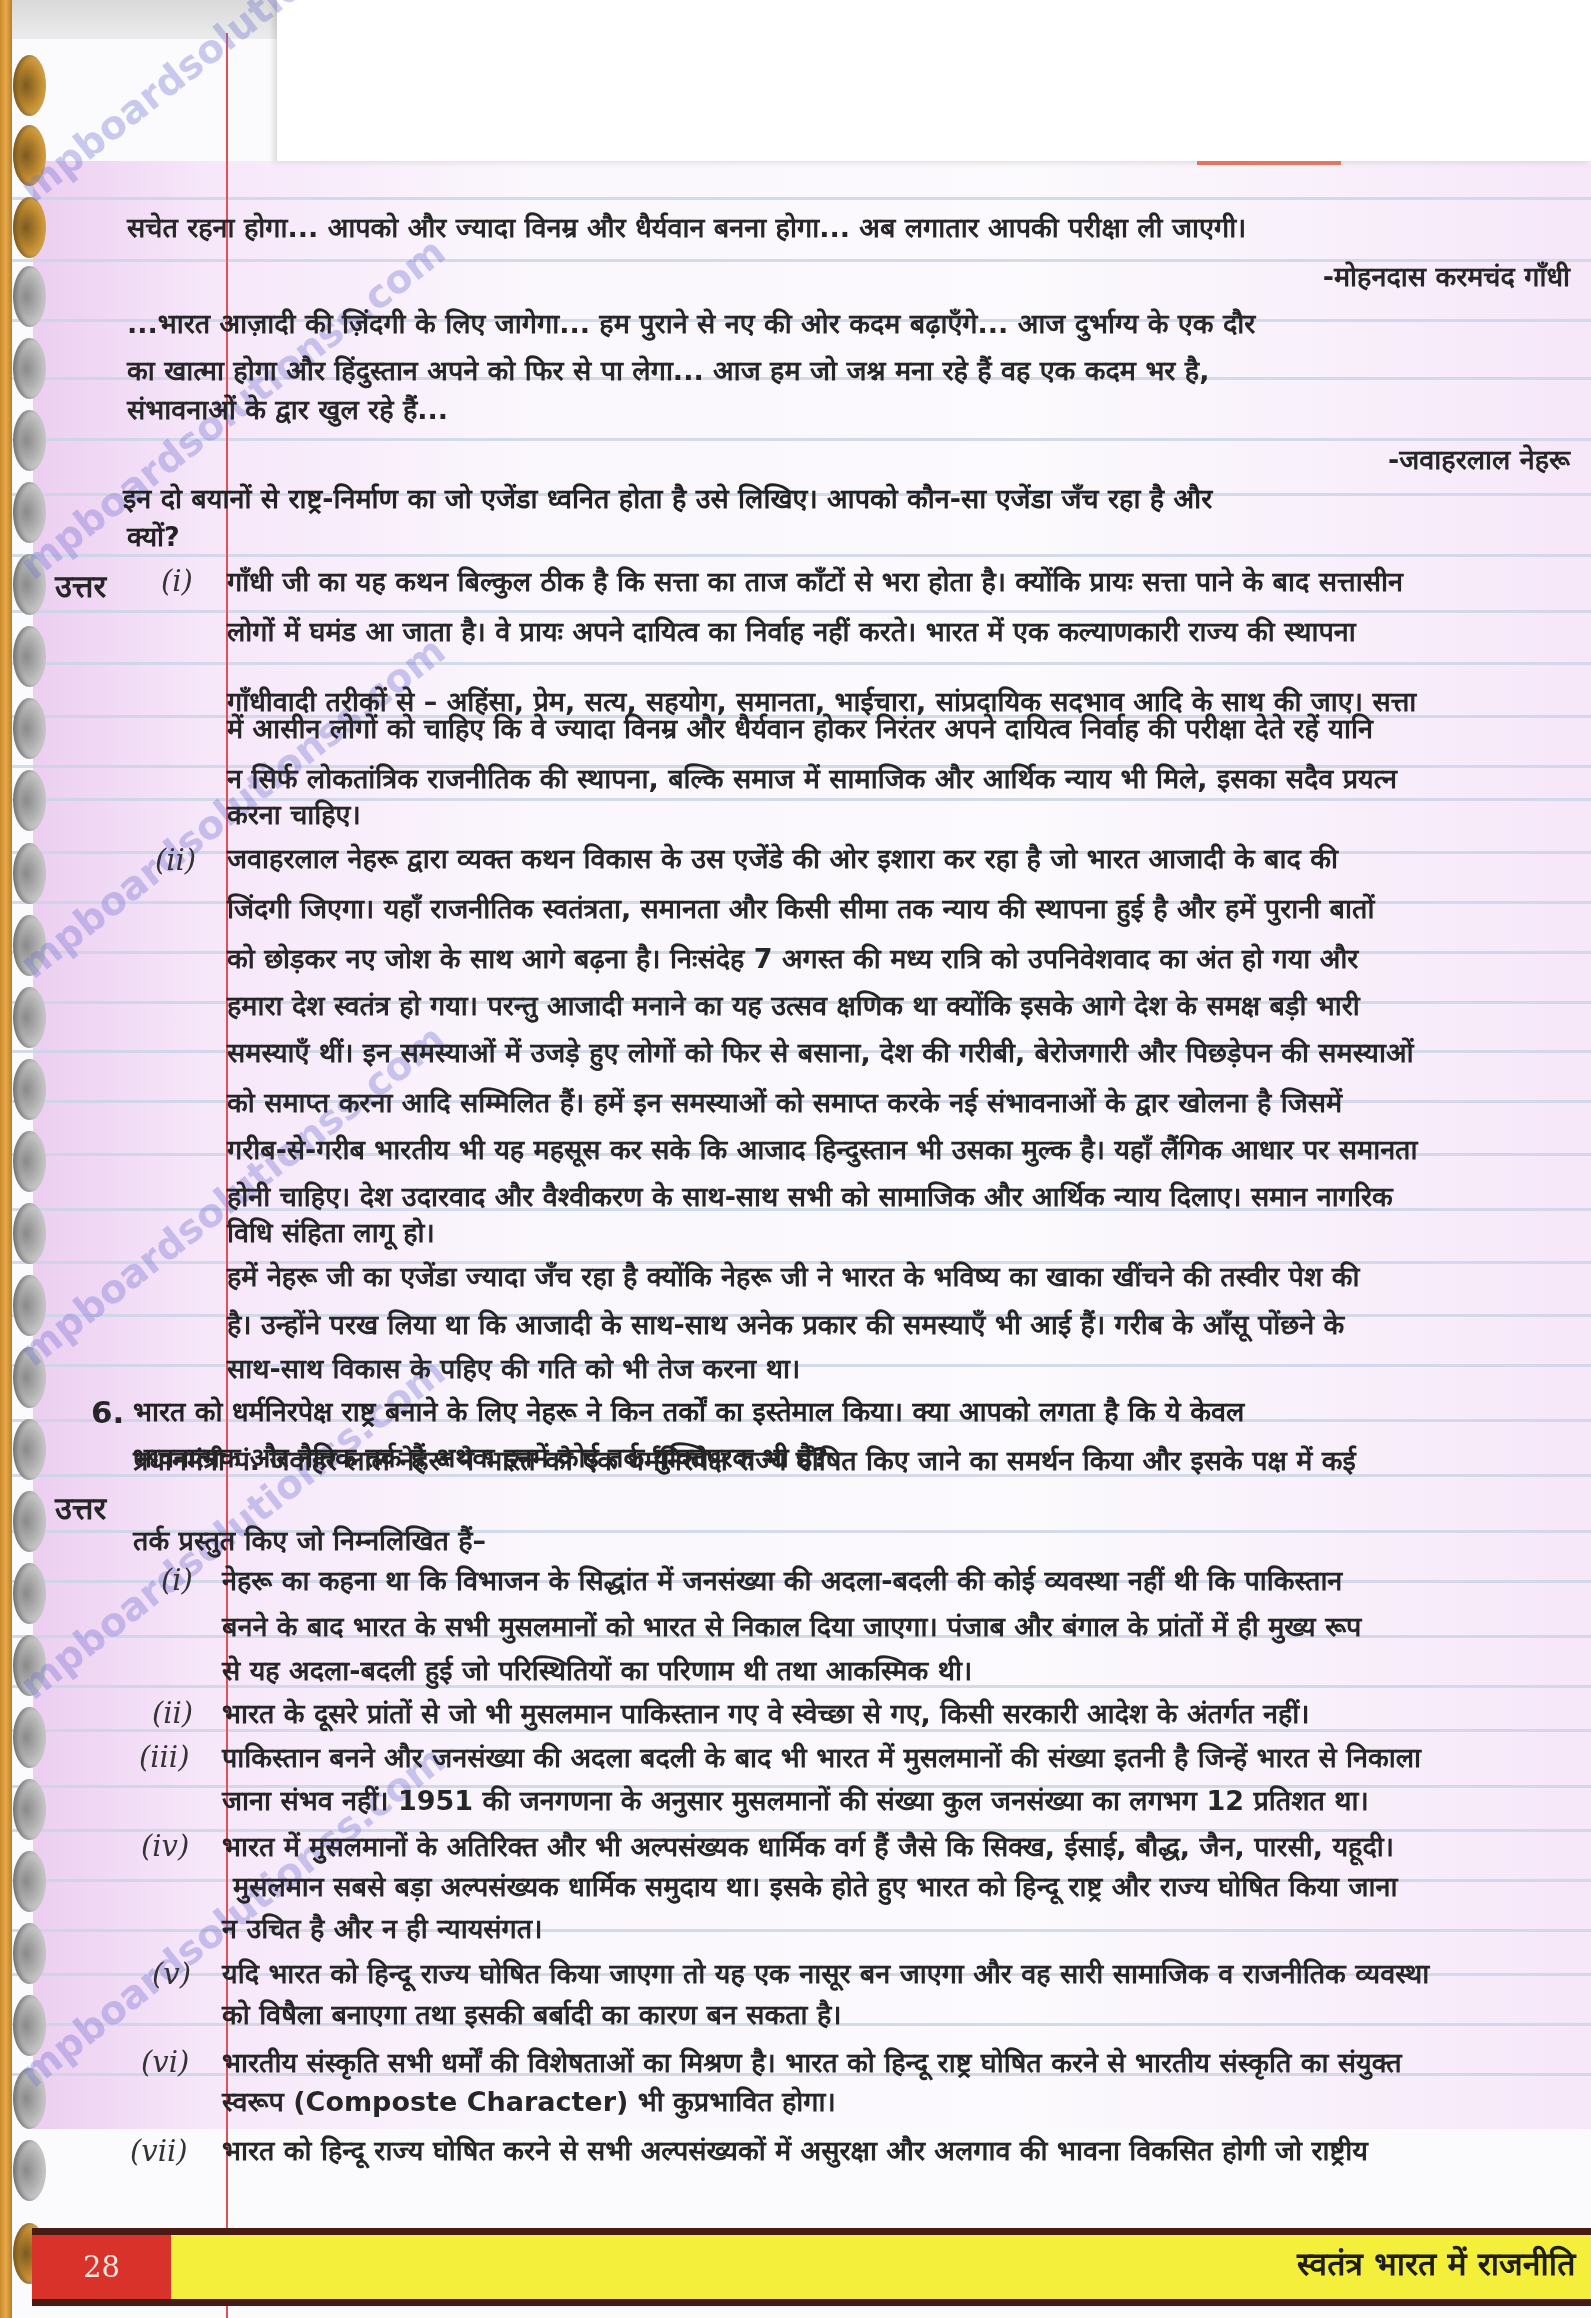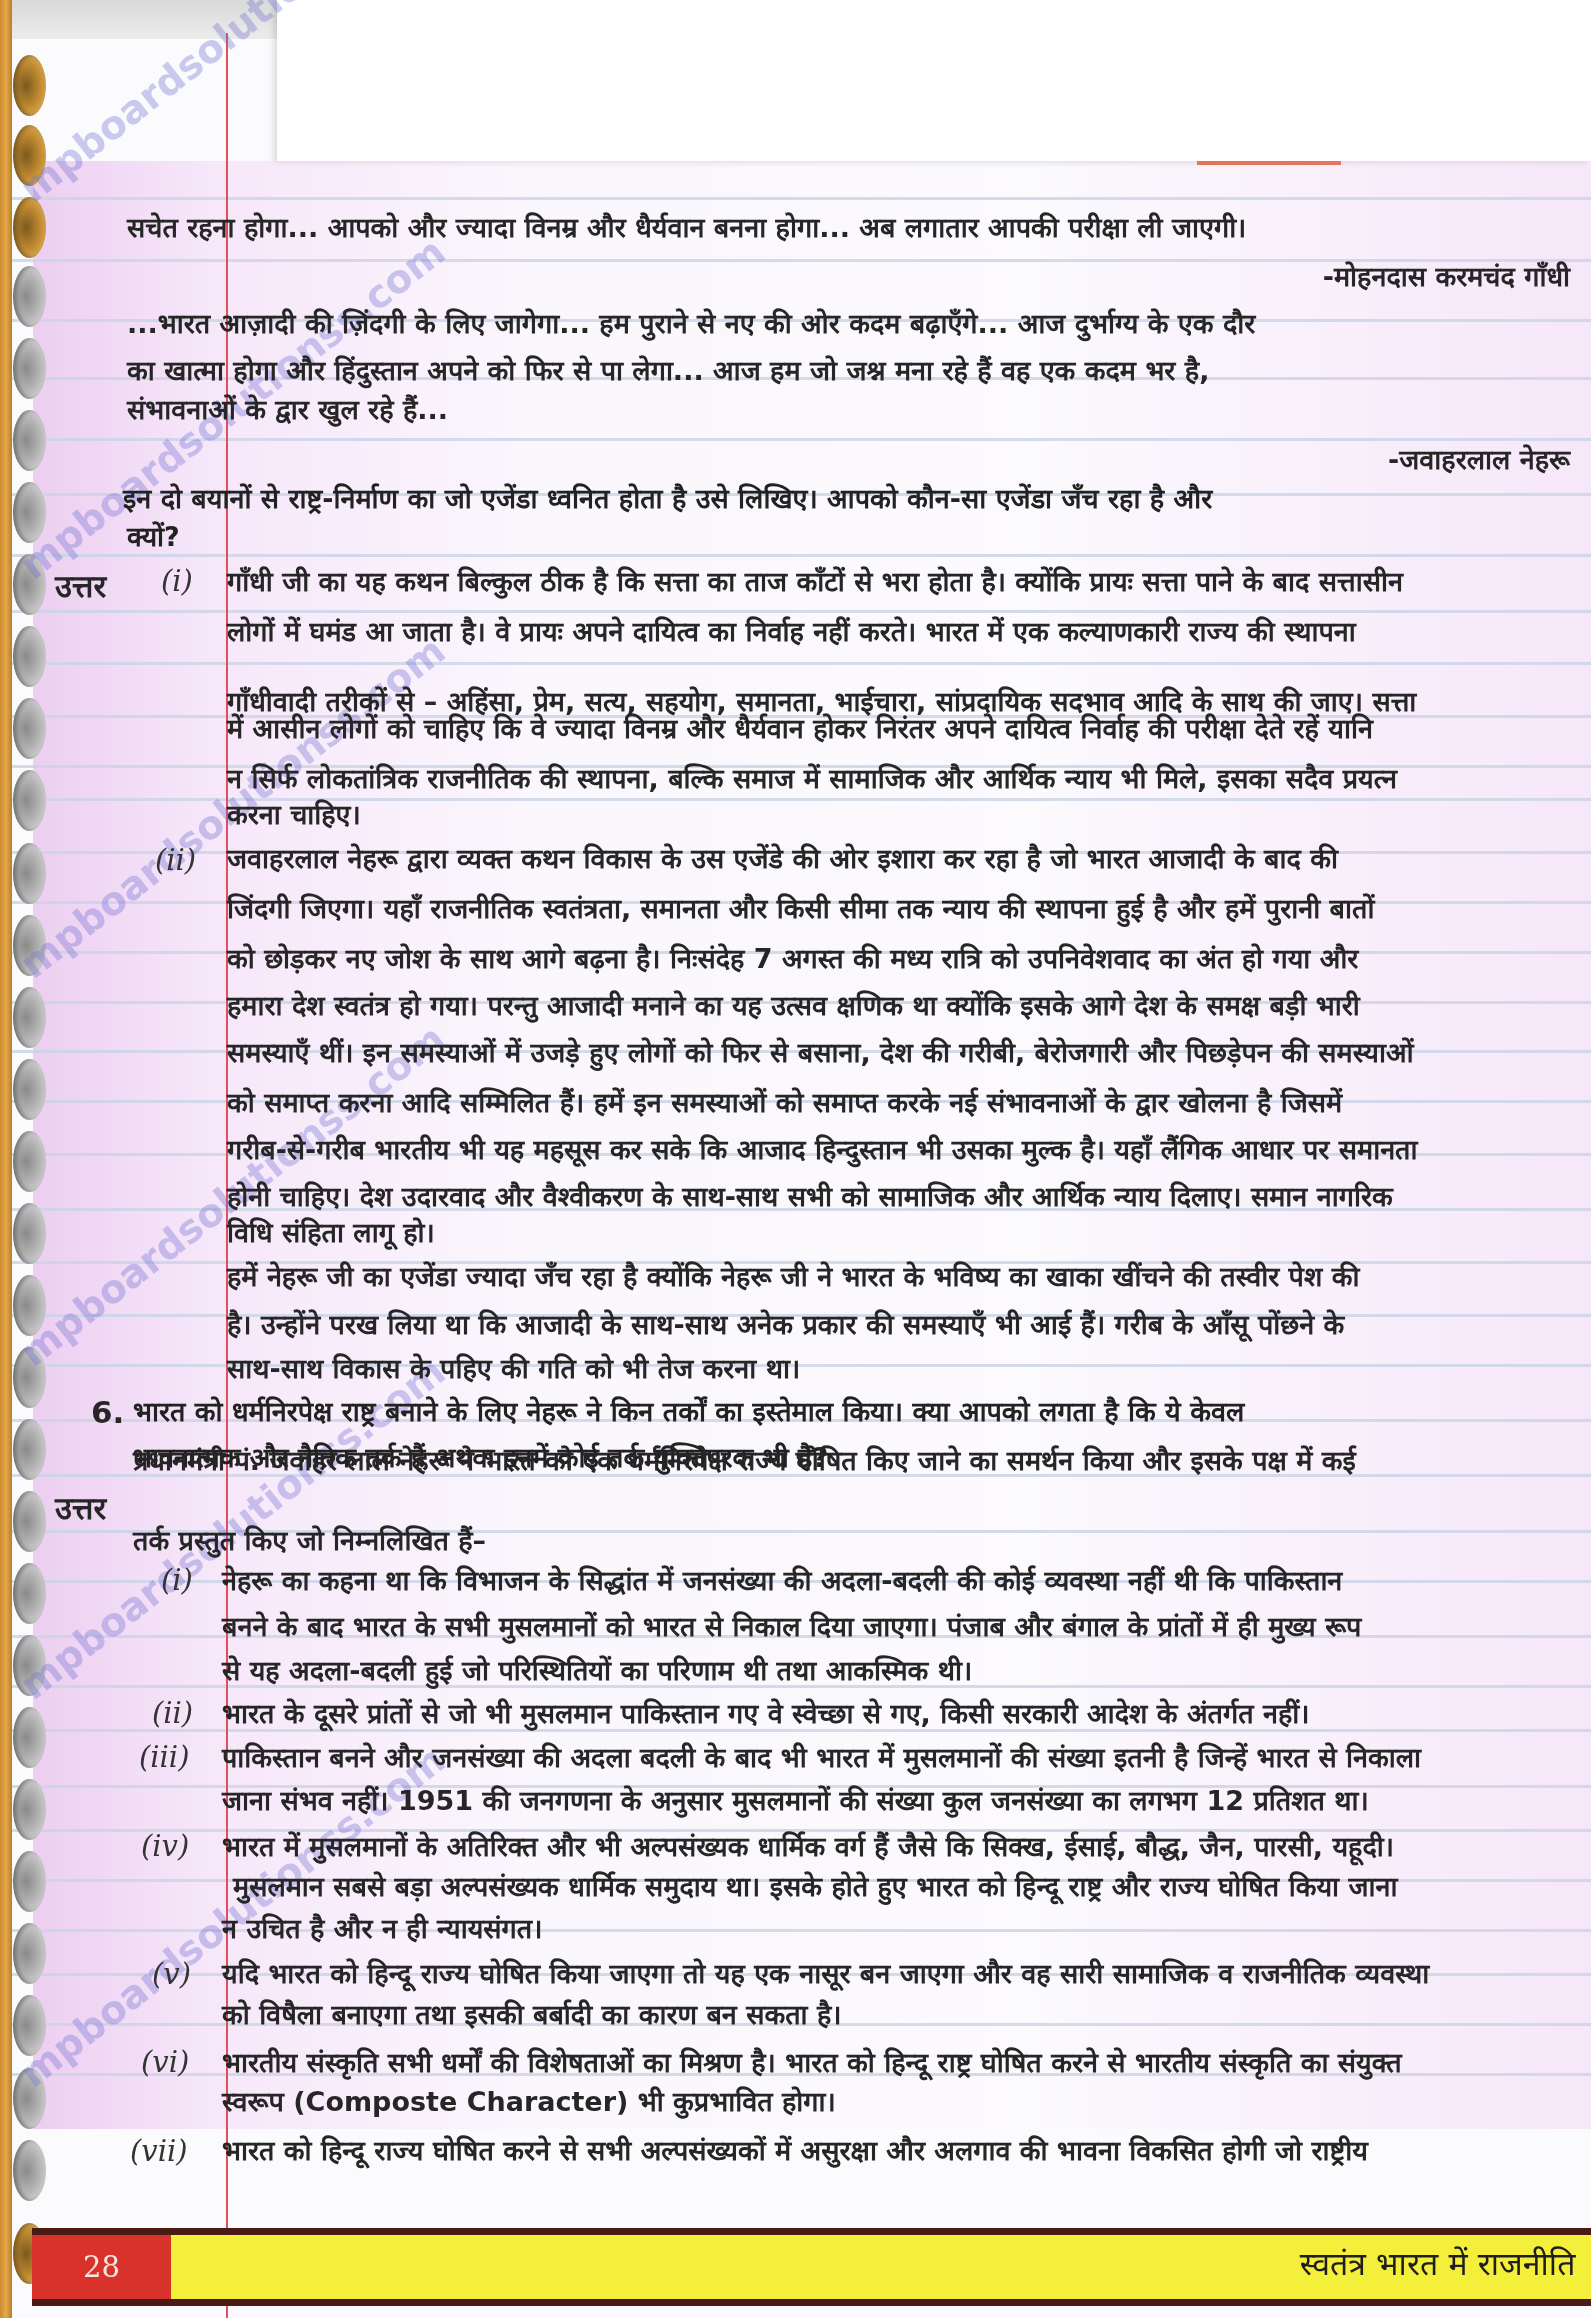--- a/index.html
+++ b/index.html
@@ -23,21 +23,21 @@
   .watermark { position:absolute; color:rgba(110,110,210,0.35); font-size:39px; font-weight:bold; transform:rotate(-38deg); transform-origin:left bottom; white-space:nowrap; }
 
   .line { position:absolute; font-size:27px; font-weight:bold; color:#262626; white-space:nowrap; line-height:44px; }
   .q { color:#222; }
   .right { text-align:right; }
   .num { position:absolute; font-size:29px; font-style:italic; font-family:"DejaVu Serif", serif; color:#333; }
   .label { position:absolute; font-size:31px; font-weight:bold; color:#262626; }
 
   .footer { position:absolute; left:32px; top:2228px; width:1560px; height:64px; border-top:7.8px solid #4a1a14; border-bottom:7.8px solid #4a1a14; background:#f4ef3a; }
   .page-no-box { position:absolute; left:0; top:0; width:139px; height:64px; background:#d8322a; color:#f6e6e0; font-family:"DejaVu Serif", serif; font-size:29px; display:flex; align-items:center; justify-content:center; }
-  .footer-title { position:absolute; right:16.6px; top:5.5px; font-size:32px; font-weight:normal; color:#1e1e1e; }
+  .footer-title { position:absolute; right:16.6px; top:5.5px; font-size:32px; font-weight:bold; color:#1e1e1e; }
 </style>
 </head>
 <body>
 
 <div class="binding"></div>
 <div class="top-gray"></div>
 <div class="paper"></div>
 <div class="white-card"></div>
 <div class="red-tab"></div>
 <div class="pink-band"></div>

